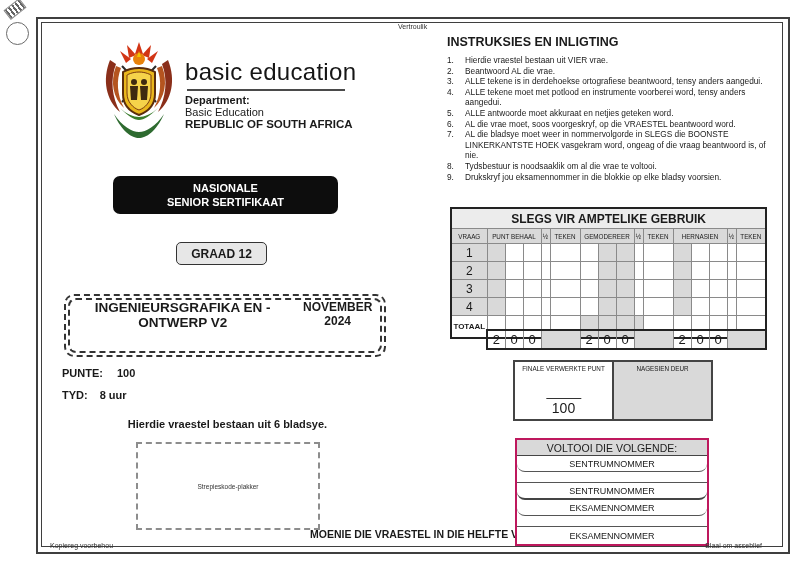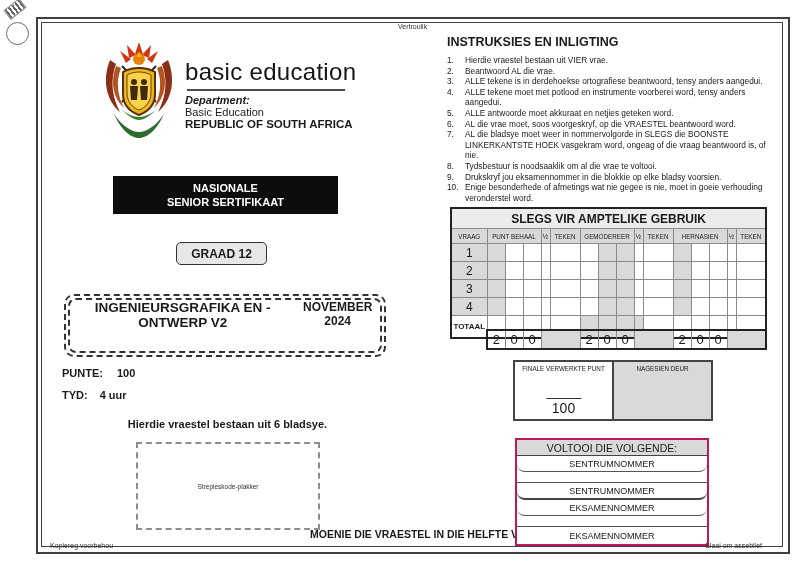--- a/index.html
+++ b/index.html
@@ -13,26 +13,26 @@
 
   
   .corner-tag{left:5px;top:3px;width:18px;height:10px;border:1px solid #8a8a8a;
               transform:rotate(-38deg);
               background:repeating-linear-gradient(90deg,#666 0 2px,transparent 2px 4px);}
   .punch-circle{left:6px;top:22px;width:21px;height:21px;border:1px solid #6a6a6a;border-radius:50%;}
 
   
   .brand{left:185px;top:58px;font-size:24px;letter-spacing:.3px;color:#151515;}
   .brand-rule{left:187px;top:89px;width:158px;height:2px;background:#4a4a4a;}
-  .dept1{left:185px;top:94px;font-size:11px;font-weight:bold;font-style:italic;}
+  .dept1{left:185px;top:94px;font-size:11px;font-weight:bold;}
   .dept2{left:185px;top:106px;font-size:11px;}
   .dept3{left:185px;top:118px;font-size:11.5px;font-weight:bold;}
 
   
-  .nsc-box{left:113px;top:176px;width:225px;height:38px;background:#0d0d0d;border-radius:0;
+  .nsc-box{left:113px;top:176px;width:225px;height:38px;background:#0d0d0d;border-radius:7px;
            color:#fff;font-weight:bold;font-size:11px;line-height:14px;text-align:center;
            display:flex;flex-direction:column;justify-content:center;}
   .grade-box{left:176px;top:242px;width:89px;height:21px;background:#e7e7e7;border:1px solid #333;
              border-radius:5px;font-weight:bold;font-size:12px;display:flex;align-items:center;justify-content:center;}
   .subj-box{left:64px;top:294px;width:318px;height:59px;border:2px dashed #333;border-radius:10px;}
   .subj-box-inner{position:absolute;left:2px;top:2px;right:2px;bottom:2px;border:2px dashed #333;border-radius:8px;
                   display:flex;flex-direction:row;justify-content:flex-end;text-align:center;}
   .subj-title{font-weight:bold;font-size:13.5px;}
   .subj-session{font-weight:bold;font-size:12px;}
 
@@ -164,21 +164,21 @@
     <div class="subj-box-inner">
       <div class="subj-title">INGENIEURSGRAFIKA EN -ONTWERP V2</div>
       <div class="subj-session">NOVEMBER 2024</div>
     </div>
   </div>
 
   <div class="abs marks-line">
     <span>PUNTE:</span><span class="val">100</span>
   </div>
   <div class="abs time-line">
-    <span>TYD:</span><span class="val">4 uur</span>
+    <span>TYD:</span><span class="val">8 uur</span>
   </div>
 
   <div class="abs pages-note">Hierdie vraestel bestaan uit 6 bladsye.</div>
 
   <div class="abs barcode-box">
     <span class="barcode-label">Strepieskode-plakker</span>
   </div>
 
   <div class="abs fold-note">MOENIE DIE VRAESTEL IN DIE HELFTE VOU NIE.</div>
 
@@ -212,24 +212,20 @@
         <span class="ins-n">7.</span>
         <span class="ins-t">AL die bladsye moet weer in nommervolgorde in SLEGS die BOONSTE LINKERKANTSTE HOEK vasgekram word, ongeag of die vraag beantwoord is, of nie.</span>
       </div>
     <div class="ins-item">
         <span class="ins-n">8.</span>
         <span class="ins-t">Tydsbestuur is noodsaaklik om al die vrae te voltooi.</span>
       </div>
     <div class="ins-item">
         <span class="ins-n">9.</span>
         <span class="ins-t">Drukskryf jou eksamennommer in die blokkie op elke bladsy voorsien.</span>
-      </div>
-    <div class="ins-item">
-        <span class="ins-n">10.</span>
-        <span class="ins-t">Enige besonderhede of afmetings wat nie gegee is nie, moet in goeie verhouding veronderstel word.</span>
       </div>
   </div>
 
   <div class="abs off-table">
     <table class="grid">
       <colgroup>
         <col style="width:36px">
         <col style="width:18px">
           <col style="width:18px">
           <col style="width:18px">

